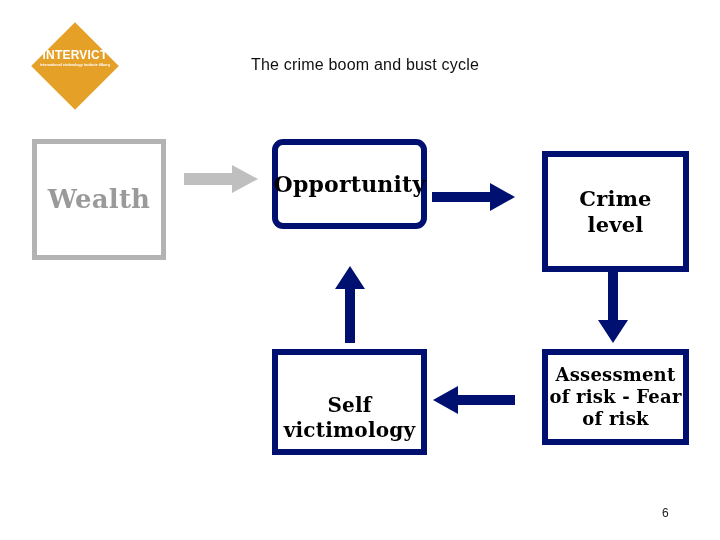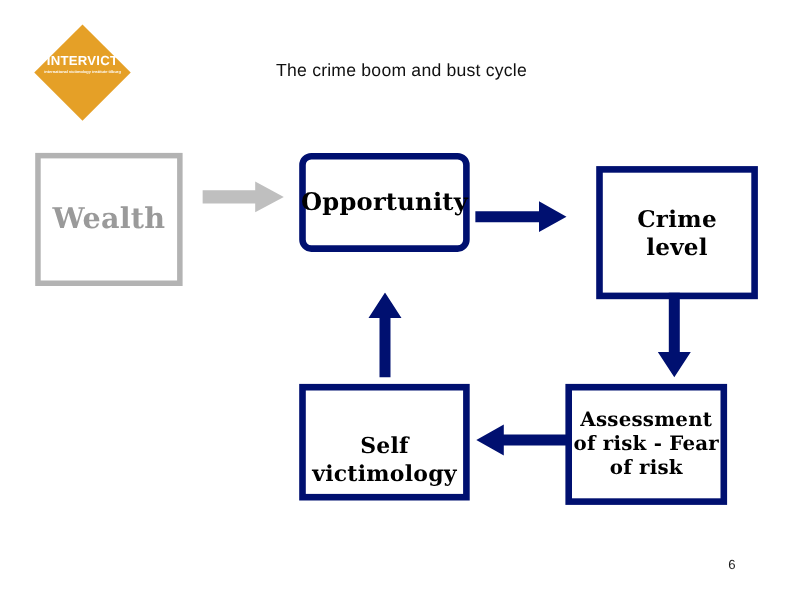--- a/index.html
+++ b/index.html
@@ -104,21 +104,21 @@
     letter-spacing: 0.2px;
   }
   .label-gray {
     color: #9a9a9a;
   }
 
   #box-wealth      { left: 32px;  top: 139px; width: 134px; height: 121px; }
   #box-opportunity { left: 272px; top: 139px; width: 155px; height: 90px; border-radius: 11px; }
   #box-crimelevel  { left: 542px; top: 139px; width: 147px; height: 121px; margin-top: 12px; }
   #box-selfprot    { left: 272px; top: 349px; width: 155px; height: 106px; }
-  #box-assessment  { left: 514px; top: 349px; width: 147px; height: 110px; }
+  #box-assessment  { left: 542px; top: 349px; width: 147px; height: 96px; }
 
   #box-wealth .box-label      { font-size: 26px; }
   #box-opportunity .box-label { font-size: 22px; }
   #box-crimelevel .box-label  { font-size: 21px; }
   #box-selfprot .box-label    { font-size: 20px; margin-top: 31px; }
   #box-assessment .box-label  { font-size: 18px; }
 
   
   .arrow {
     position: absolute;

